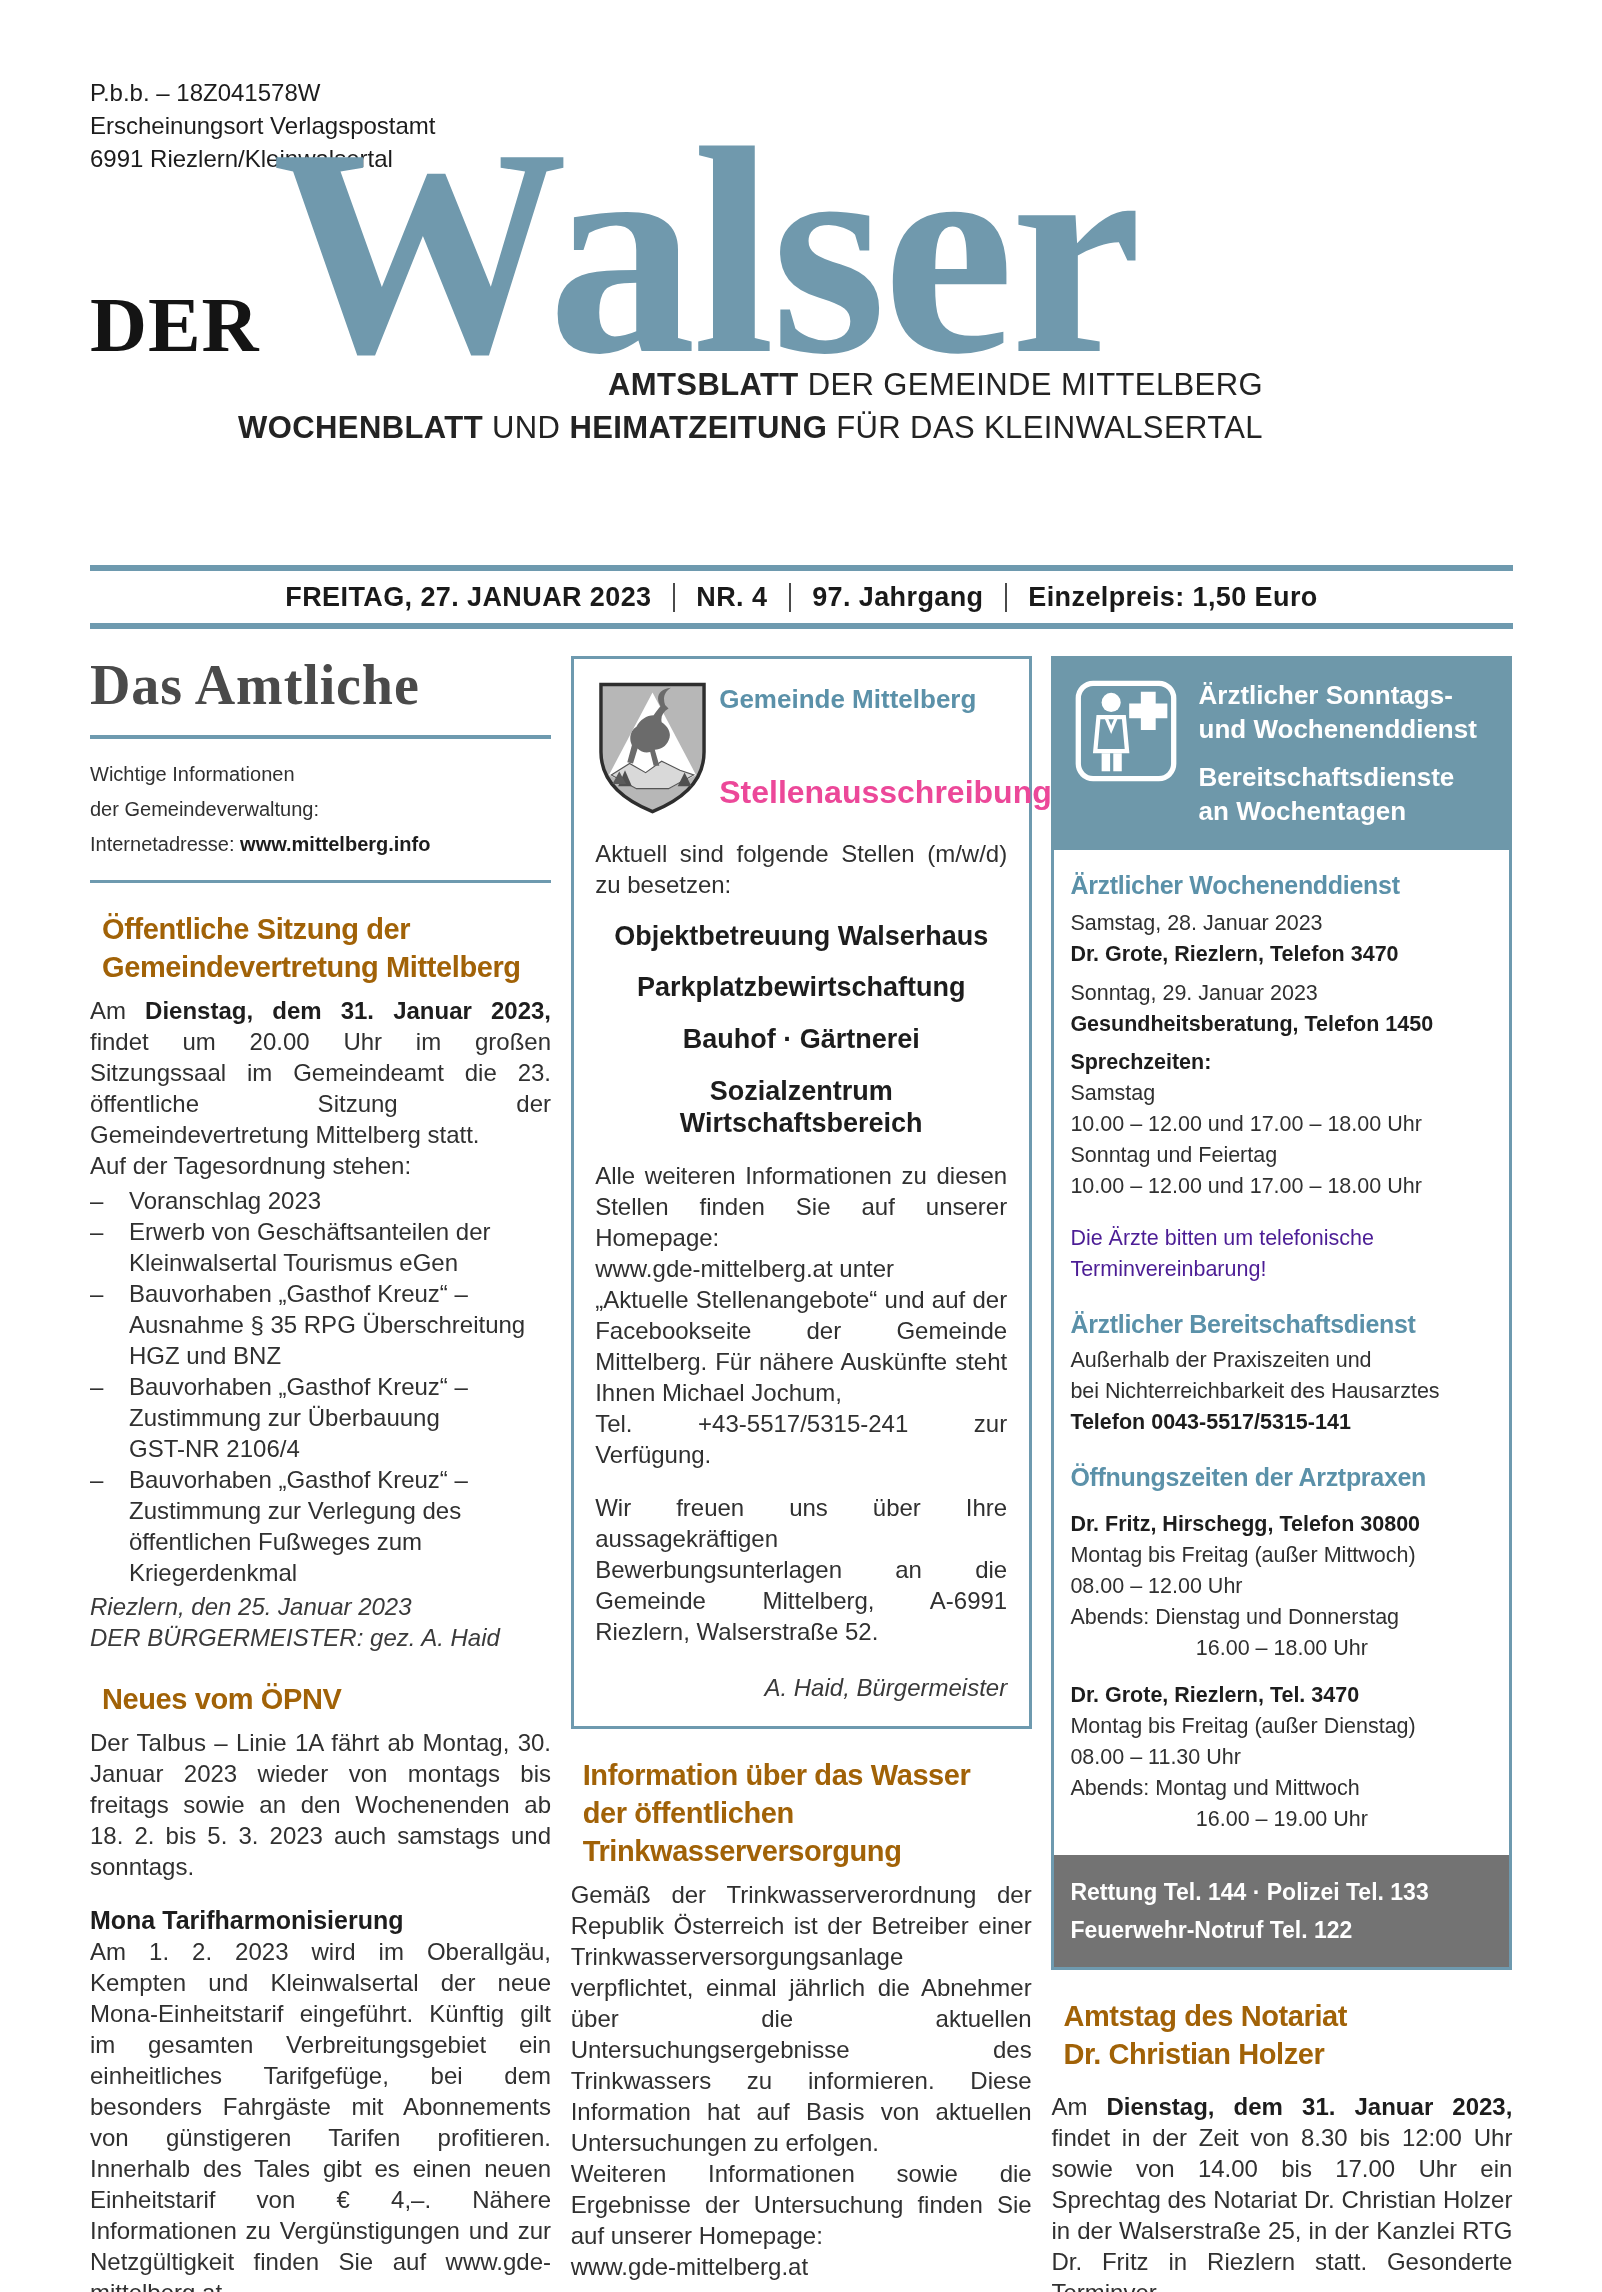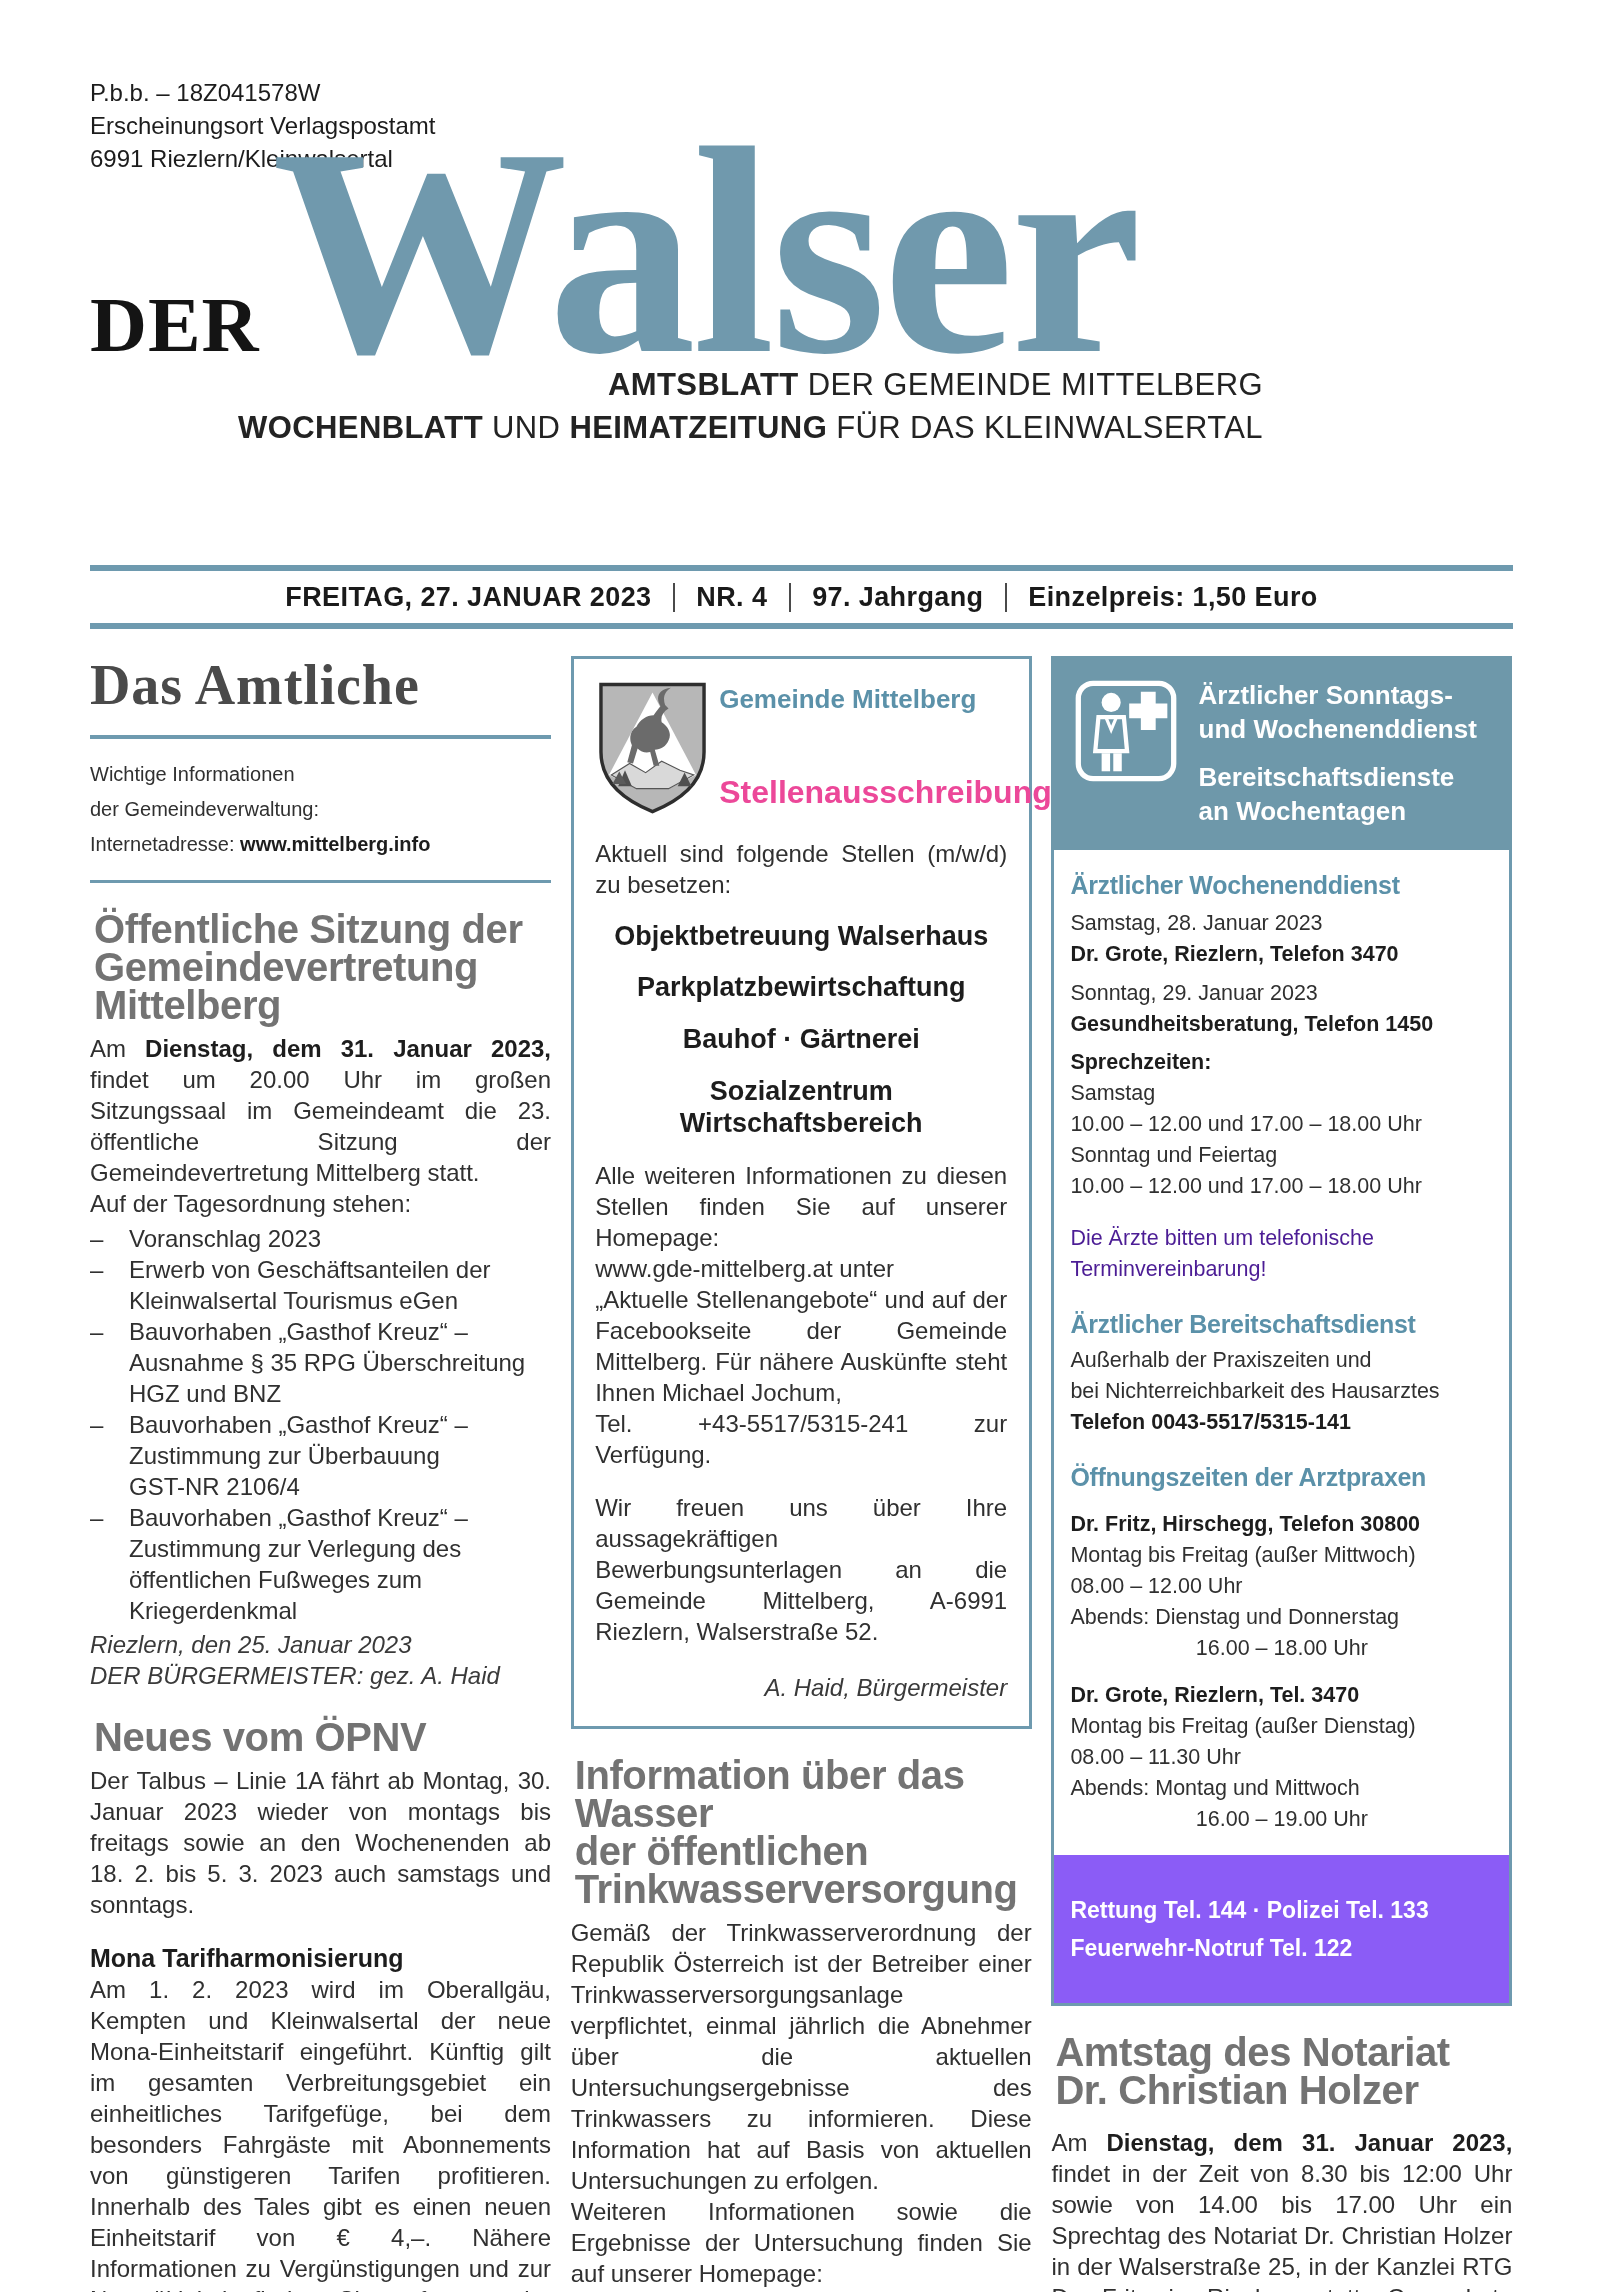--- a/index.html
+++ b/index.html
@@ -38,22 +38,22 @@
   .dateline .sep {
     display:inline-block; width:1.8px; height:29px; background:#4a4a4a;
     margin:0 21.5px; vertical-align:-6.3px;
   }
 
   
   .columns { display:flex; gap:19.7px; margin-top:27px; align-items:flex-start; }
   .col { width:461px; flex:0 0 461px; font-size:24px; line-height:31px; }
 
   .h2 {
-    color:#737373; font-weight:700; font-size:40px; line-height:38px;
-    letter-spacing:-0.4px; white-space:pre-line; margin:27px 0 9px 4px;
+    color:#a16207; font-weight:700; font-size:29px; line-height:38px;
+    letter-spacing:-0.4px; white-space:pre-line; margin:27px 0 9px 12px;
   }
   .jp { text-align:justify; margin:0; }
   .pre { white-space:pre-line; }
   .sig { font-style:italic; color:#3a3a3a; margin-top:3.6px; }
   .boldline { font-weight:700; color:#1d1d1d; }
 
   
   .amtliche-title {
     font-family:"Liberation Serif", serif; font-weight:700;
     font-size:56px; line-height:59px; color:#4a4a4a; letter-spacing:0.9px;
@@ -93,22 +93,22 @@
 
   .right-box { border:3.6px solid #6e9aaf; border-top:none; }
   .right-box .inner { padding:16px 16px 19.7px 16px; font-size:21.5px; line-height:31px; }
   .h3 { color:#5b91a9; font-weight:700; font-size:25px; line-height:32px; letter-spacing:-0.3px; margin:23px 0 5.4px 0; }
   .h3.first { margin-top:3.6px; }
   .duty-row { margin-top:7.2px; }
   .note { font-weight:400; color:#4c1d95; white-space:pre-line; margin-top:21px; }
   .praxis { margin-top:16px; }
   .center { text-align:center; }
   .band {
-    background:#8b5cf6; color:#ffffff; font-weight:700;
-    font-size:23px; line-height:38px; padding:36px 16px;
+    background:#737373; color:#ffffff; font-weight:700;
+    font-size:23px; line-height:38px; padding:18px 16px;
   }
   .notariat-p { text-align:justify; margin-top:18px; }
 </style>
 </head>
 <body>
 
 <div class="page">
 
   <div class="postal">
     <div>P.b.b. – 18Z041578W</div>

